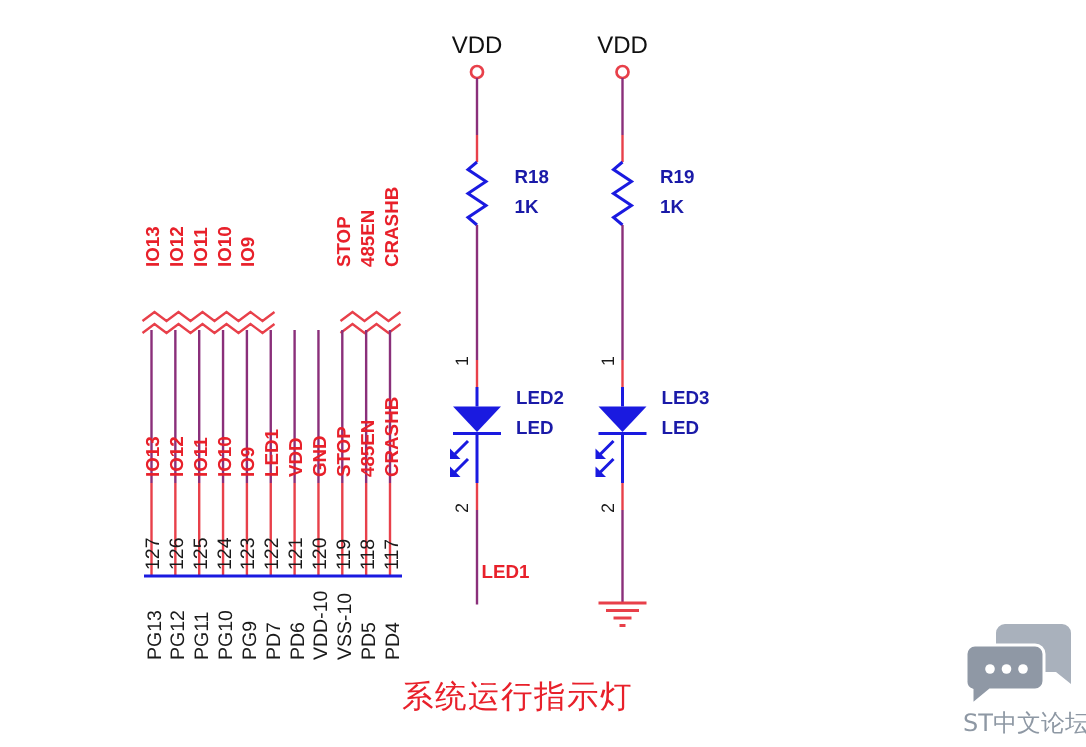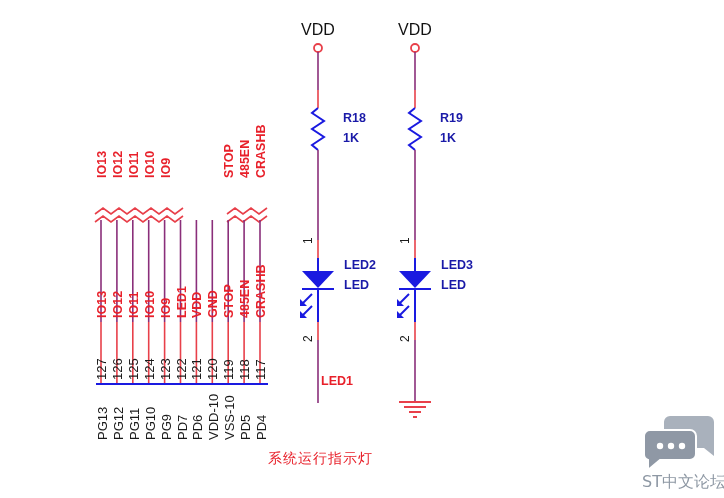--- a/index.html
+++ b/index.html
@@ -3,21 +3,21 @@
   <meta charset="utf-8">
   <style>
     html, body { margin: 0; padding: 0; background: #ffffff; }
     body { width: 724px; height: 498px; position: relative; overflow: hidden; font-family: "Liberation Sans", sans-serif; }
     #schematic { position: absolute; left: 0; top: 0; }
     .t-black { fill: #111111; font-family: "Liberation Sans", sans-serif; }
     .t-red { fill: #e8202a; font-family: "Liberation Sans", sans-serif; font-weight: bold; }
     .t-blue { fill: #1a1aa8; font-family: "Liberation Sans", sans-serif; font-weight: bold; }
     .t-pin { fill: #1a1a1a; font-family: "Liberation Sans", sans-serif; }
     .caption { position: absolute; left: 0; width: 724px; top: 450px; text-align: left; }
-    .caption span { position: absolute; left: 268px; top: 0; color: #e8202a; font-family: "DejaVu Serif", serif; font-size: 14px; letter-spacing: 1px; white-space: nowrap; }
+    .caption span { position: absolute; left: 268px; top: 0; color: #e8202a; font-family: "DejaVu Serif", serif; font-size: 21px; letter-spacing: 1px; white-space: nowrap; }
     .watermark { position: absolute; left: 642px; top: 412px; width: 80px; height: 86px; }
     .watermark-label { position: absolute; left: 0; top: 60px; width: 80px; text-align: center; font-size: 16px; color: #8e98a4; font-family: "DejaVu Sans", sans-serif; white-space: nowrap; }
   </style>
 </head>
 <body>
 
 <svg id="schematic" width="724" height="498" viewBox="0 0 724 498" xmlns="http://www.w3.org/2000/svg">
 
   <g id="connector">
     <g id="top-labels">

